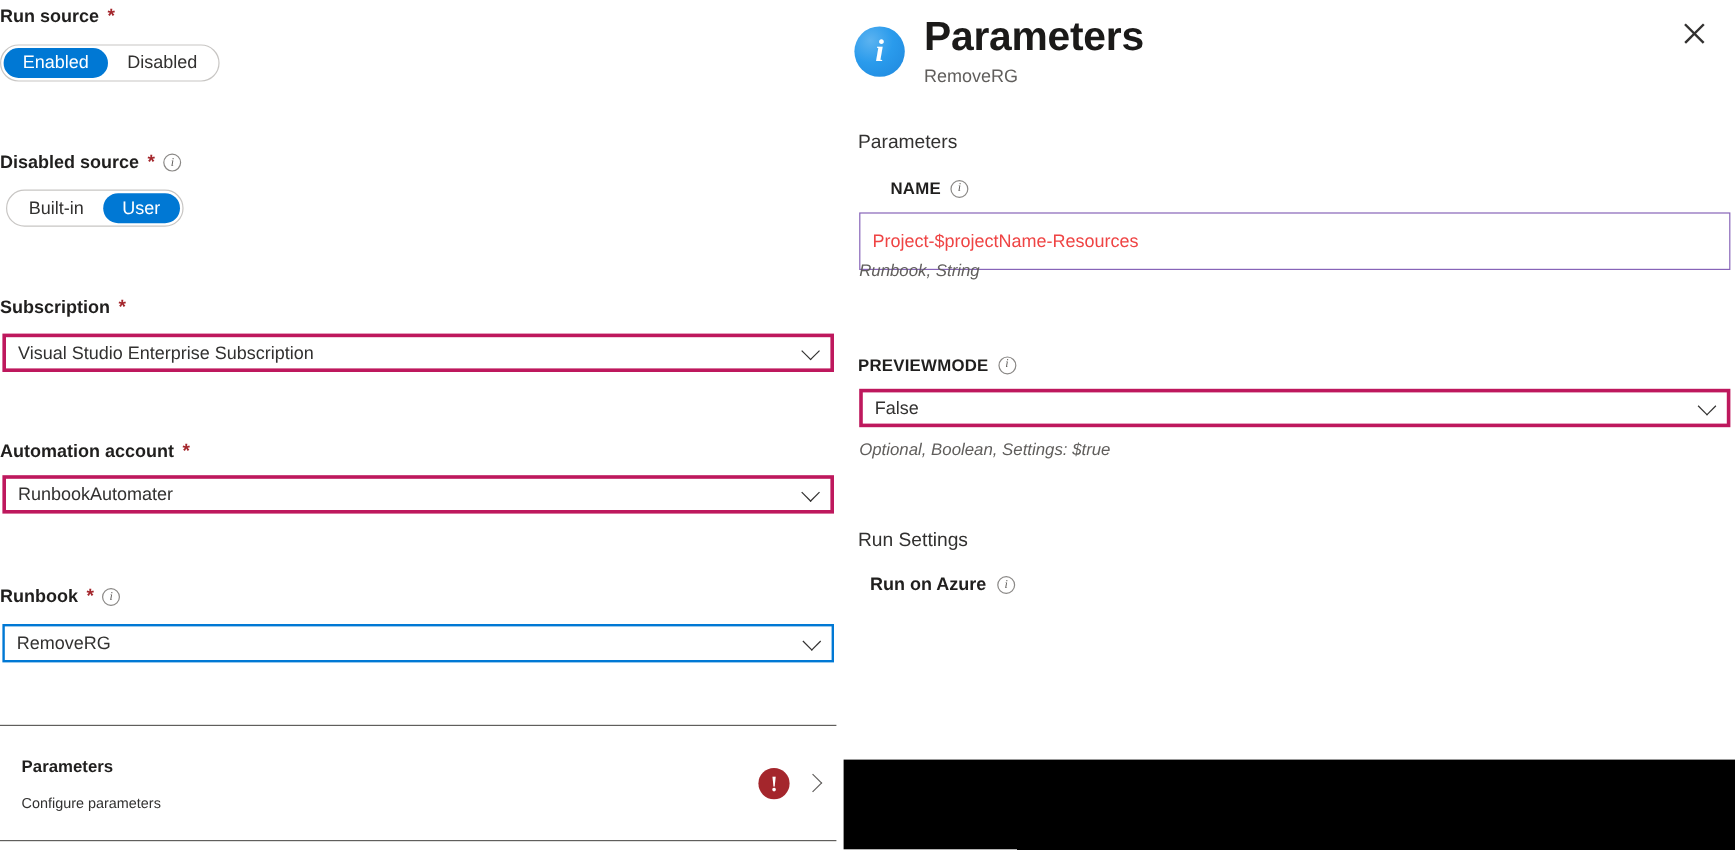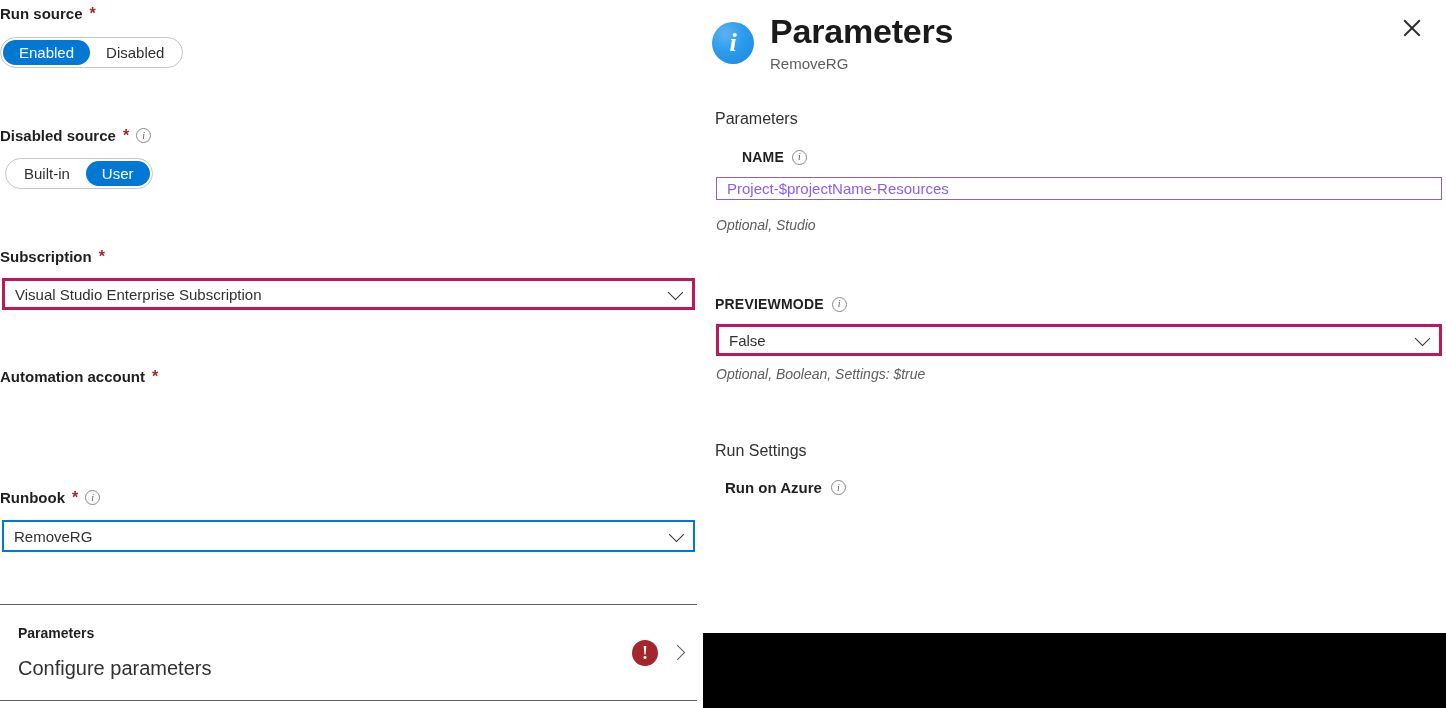--- a/index.html
+++ b/index.html
@@ -51,29 +51,29 @@
   .chev {
     position: absolute; right: 11px; top: 50%;
     width: 11px; height: 11px; margin-top: -7px;
     border-right: 1.6px solid #323130; border-bottom: 1.6px solid #323130;
     transform: rotate(45deg);
   }
 
   .textbox {
     display: flex; align-items: center;
     background: #ffffff; border: 1px solid #8764b8;
-    height: 23px; padding: 0 10px; font-size: 15px; color: #8b5cf6;
+    height: 48px; padding: 0 10px; font-size: 15px; color: #ef4444;
   }
 
   .hint-text { font-size: 14px; font-style: italic; color: #605e5c; }
 
   .divider { background: #605e5c; height: 1px; }
 
   .section-row-title { font-size: 14px; font-weight: bold; color: #201f1e; }
-  .section-row-sub { font-size: 20px; color: #323130; }
+  .section-row-sub { font-size: 12px; color: #323130; }
 
   .err-badge {
     width: 26px; height: 26px; border-radius: 50%;
     background: #a4262c; color: #ffffff;
     display: flex; align-items: center; justify-content: center;
     font-size: 18px; font-weight: bold; font-family: "Liberation Serif", serif;
     line-height: 1;
   }
   .chev-right {
     width: 11px; height: 11px;
@@ -155,20 +155,24 @@
       <span>Visual Studio Enterprise Subscription</span>
       <span class="chev"></span>
     </div>
 
     <div style="position:absolute; left:0; top:368px;">
       <div class="field-label">
         <span>Automation account</span>
         <span class="req-star">*</span>
       </div>
     </div>
+    <div class="dropdown" style="position:absolute; left:2px; top:396px; width:693px;">
+      <span>RunbookAutomater</span>
+      <span class="chev"></span>
+    </div>
 
     <div style="position:absolute; left:0; top:489px;">
       <div class="field-label">
         <span>Runbook</span>
         <span class="req-star">*</span>
         <span class="info-icon">i</span>
       </div>
     </div>
     <div class="dropdown focused" style="position:absolute; left:2px; top:520px; width:693px;">
       <span>RemoveRG</span>
@@ -204,21 +208,21 @@
 
     <div class="panel-section-label" style="position:absolute; left:10px; top:110px;">Parameters</div>
 
     <div class="param-name" style="position:absolute; left:10px; top:149px;margin-left:27px;">
       <span>NAME</span>
       <span class="info-icon">i</span>
     </div>
     <div class="textbox" style="position:absolute; left:11px; top:177px; width:726px;">
       <span>Project-$projectName-Resources</span>
     </div>
-    <div class="hint-text" style="position:absolute; left:11px; top:217px;">Optional, Studio</div>
+    <div class="hint-text" style="position:absolute; left:11px; top:217px;">Runbook, String</div>
 
     <div class="param-name" style="position:absolute; left:10px; top:296px;">
       <span>PREVIEWMODE</span>
       <span class="info-icon">i</span>
     </div>
     <div class="dropdown" style="position:absolute; left:11px; top:324px; width:726px;">
       <span>False</span>
       <span class="chev"></span>
     </div>
     <div class="hint-text" style="position:absolute; left:11px; top:366px;">Optional, Boolean, Settings: $true</div>

